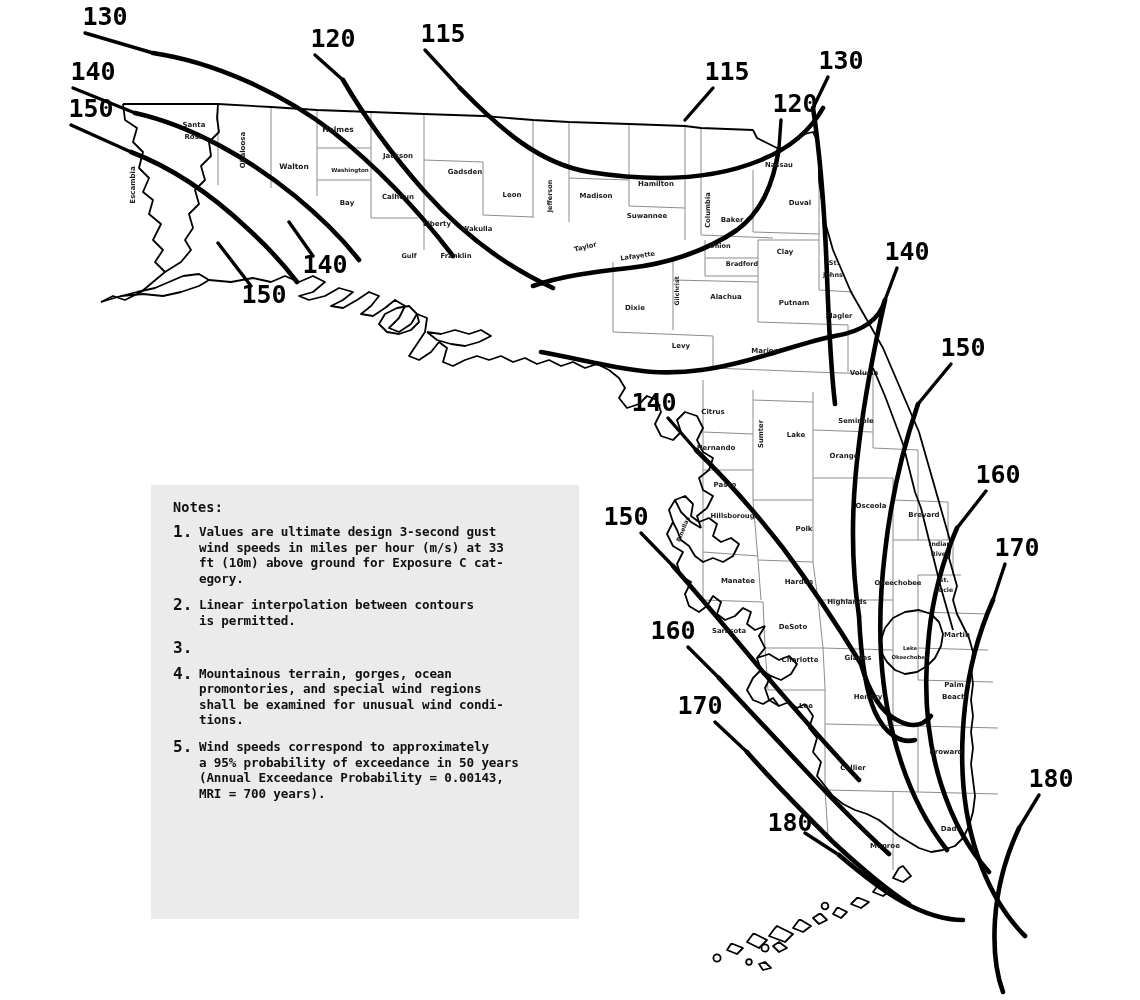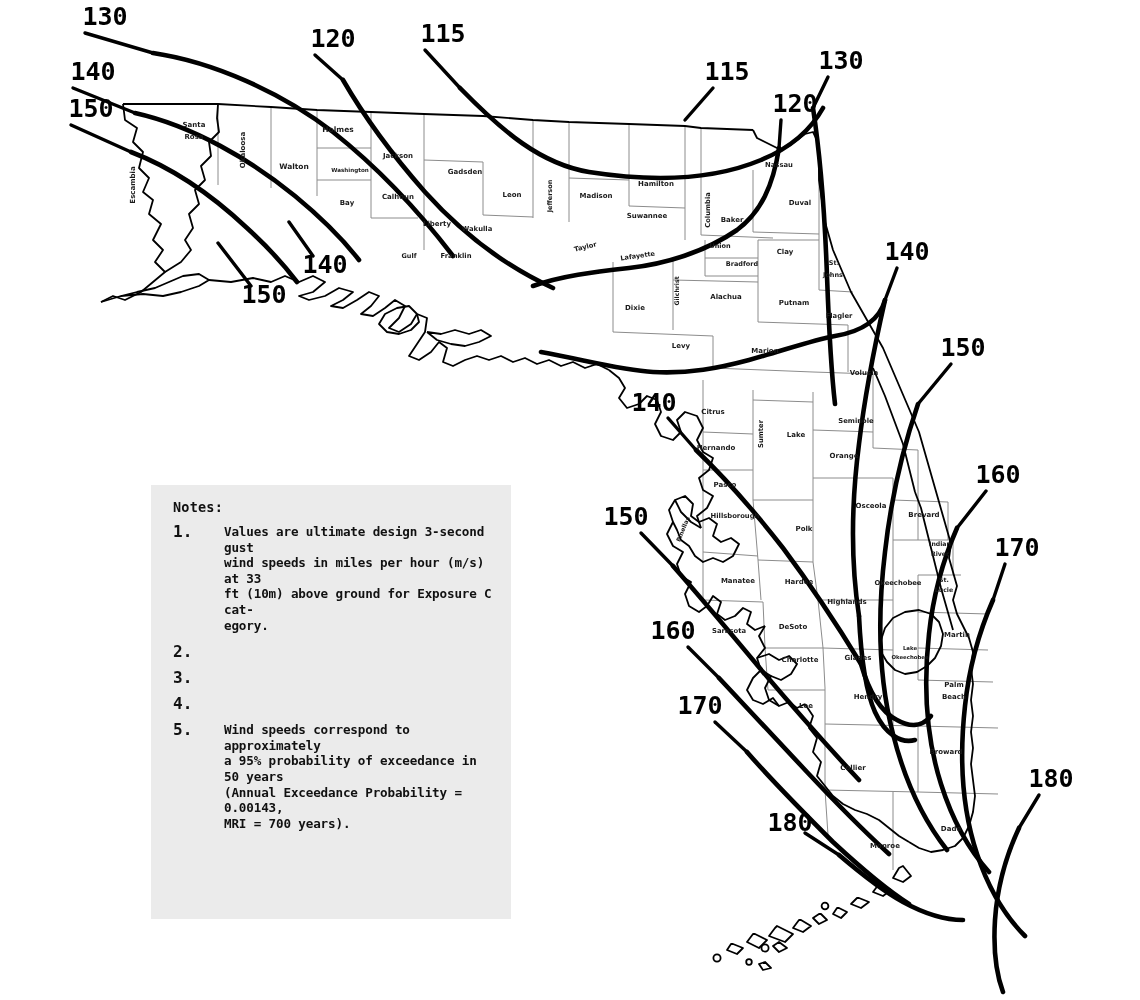--- a/index.html
+++ b/index.html
@@ -3,29 +3,29 @@
 <meta charset="utf-8">
 <style>
   html,body{margin:0;padding:0;background:#ffffff;}
   body{width:1140px;height:1000px;position:relative;overflow:hidden;
        font-family:"DejaVu Sans Mono",monospace;}
   #stage{position:absolute;left:13px;top:0;width:1140px;height:1000px;}
   svg.layer{position:absolute;left:0;top:0;width:1140px;height:1000px;}
 
   
   #notes{
-    position:absolute;left:138px;top:485px;width:360px;height:434px;
+    position:absolute;left:138px;top:485px;width:428px;height:434px;
     background:#ebebeb;box-sizing:border-box;padding:14px 16px 10px 22px;
   }
   #notes .ntitle{font-weight:bold;font-size:13.5px;color:#111;margin:0 0 9px 0;letter-spacing:.2px;}
   #notes .note{display:flex;margin:0 0 11px 0;}
   #notes .num{font-weight:bold;font-size:16px;line-height:15px;color:#111;
               width:26px;flex:0 0 26px;}
   #notes .body{font-weight:bold;font-size:12.6px;line-height:15.6px;color:#111;
-               white-space:pre-line;letter-spacing:-0.15px;margin-left:25px;}
+               white-space:pre-line;letter-spacing:-0.15px;}
 </style>
 </head>
 <body>
 
 <div id="stage">
 
   <svg class="layer" viewBox="0 0 1140 1000">
 
     <g fill="none" stroke="#8c8c8c" stroke-width="1">
 
@@ -406,26 +406,32 @@
     <div id="noteslist">
         <div class="note">
           <div class="num">1.</div>
           <div class="body">Values are ultimate design 3-second gust
 wind speeds in miles per hour (m/s) at 33
 ft (10m) above ground for Exposure C cat-
 egory.</div>
         </div>
         <div class="note">
           <div class="num">2.</div>
+          <div class="body">Linear interpolation between contours
+is permitted.</div>
         </div>
         <div class="note">
           <div class="num">3.</div>
         </div>
         <div class="note">
           <div class="num">4.</div>
+          <div class="body">Mountainous terrain, gorges, ocean
+promontories, and special wind regions
+shall be examined for unusual wind condi-
+tions.</div>
         </div>
         <div class="note">
           <div class="num">5.</div>
           <div class="body">Wind speeds correspond to approximately
 a 95% probability of exceedance in 50 years
 (Annual Exceedance Probability = 0.00143,
 MRI = 700 years).</div>
         </div>
       </div>
   </div>

